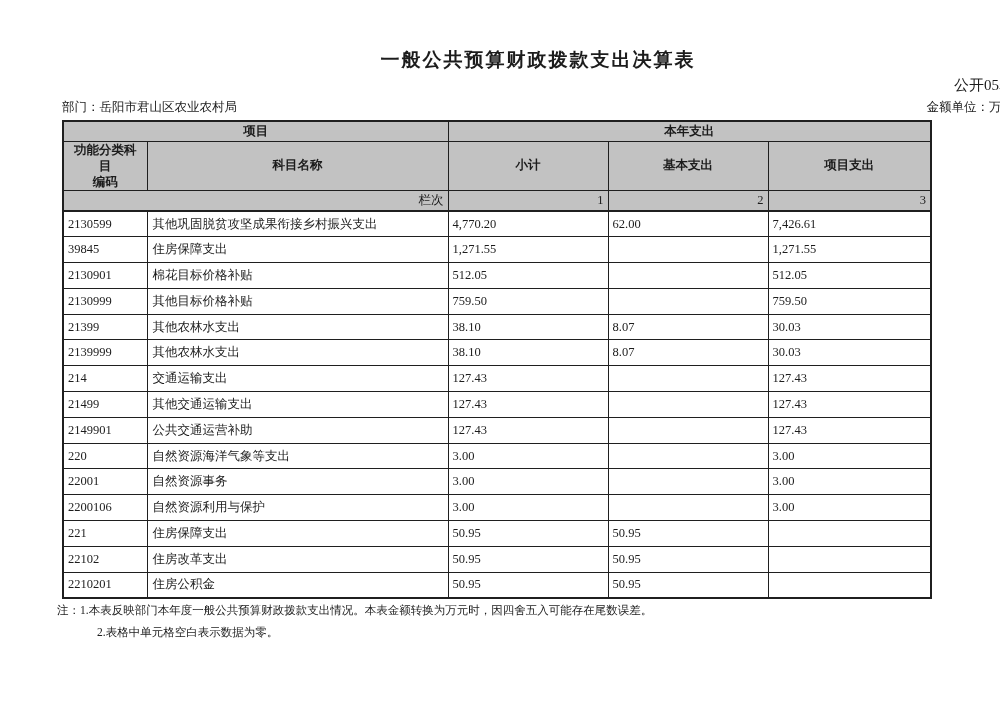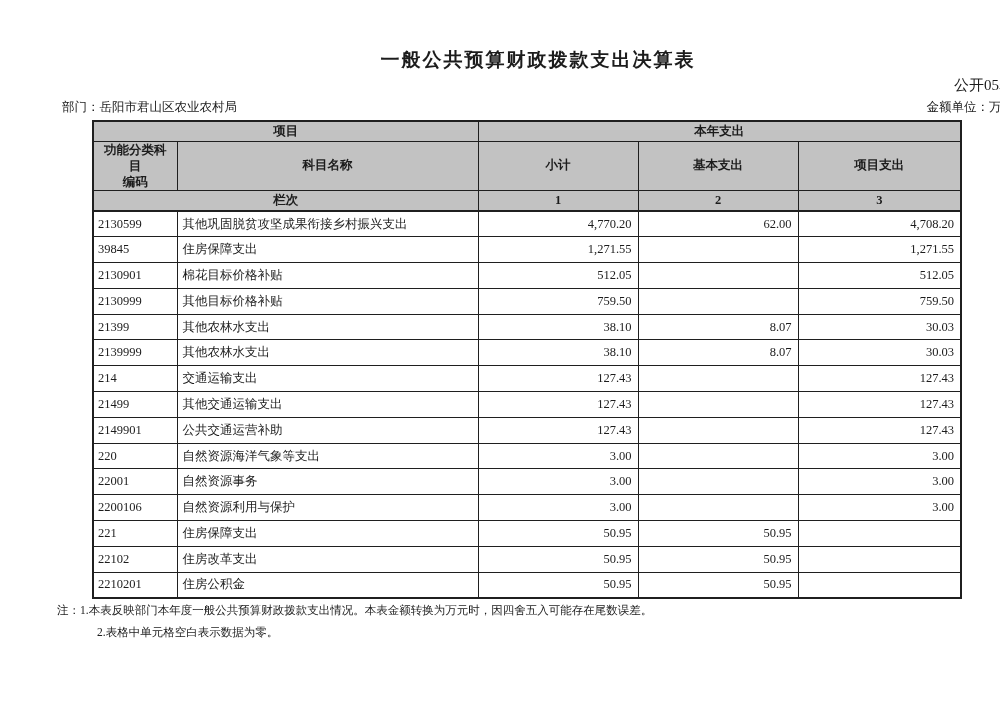--- a/index.html
+++ b/index.html
@@ -26,30 +26,30 @@
     font-size:12.5px;line-height:16px;
   }
   table{
     margin-top:5px;width:868px;border-collapse:collapse;table-layout:fixed;
   }
   th,td{
     border:1px solid var(--border);
     font-size:12.5px;overflow:hidden;white-space:nowrap;
     padding:0 4px;
   }
-  table{border:2px solid var(--border);margin-left:30px;}
+  table{border:2px solid var(--border);}
   thead th{background:var(--header-bg);font-weight:bold;text-align:center;}
   tr.h1 th{height:20px;}
   tr.h2 th{height:46px;}
   tr.h2 th.pre{white-space:pre-line;line-height:16px;}
-  tr.h3 th{height:21px;font-weight:bold;border-bottom:2px solid var(--border);}
+  tr.h3 th{height:21px;font-weight:normal;border-bottom:2px solid var(--border);text-align:right;}
   tbody td{height:25.8px;background:#fff;}
   td.cell-code{text-align:left;}
   td.cell-name{text-align:left;padding-left:5px;}
-  td.cell-num{text-align:right;padding-right:6px;}
+  td.cell-num{text-align:left;padding-right:6px;}
   .notes{margin-top:5px;margin-left:-5px;font-size:11.5px;line-height:13px;}
   .note-line1{display:flex;}
   .note-line2{margin-top:9px;margin-left:40px;}
 </style>
 </head>
 <body>
 
 <div class="page">
   <div class="doc">
 
@@ -89,21 +89,21 @@
           <th>2</th>
           <th>3</th>
         </tr>
       </thead>
       <tbody id="table-body">
           <tr>
             <td class="cell-code">2130599</td>
             <td class="cell-name">其他巩固脱贫攻坚成果衔接乡村振兴支出</td>
             <td class="cell-num">4,770.20</td>
             <td class="cell-num">62.00</td>
-            <td class="cell-num">4,708.20</td>
+            <td class="cell-num">7,426.61</td>
           </tr>
           <tr>
             <td class="cell-code">39845</td>
             <td class="cell-name">住房保障支出</td>
             <td class="cell-num">1,271.55</td>
             <td class="cell-num"></td>
             <td class="cell-num">1,271.55</td>
           </tr>
           <tr>
             <td class="cell-code">2130901</td>

